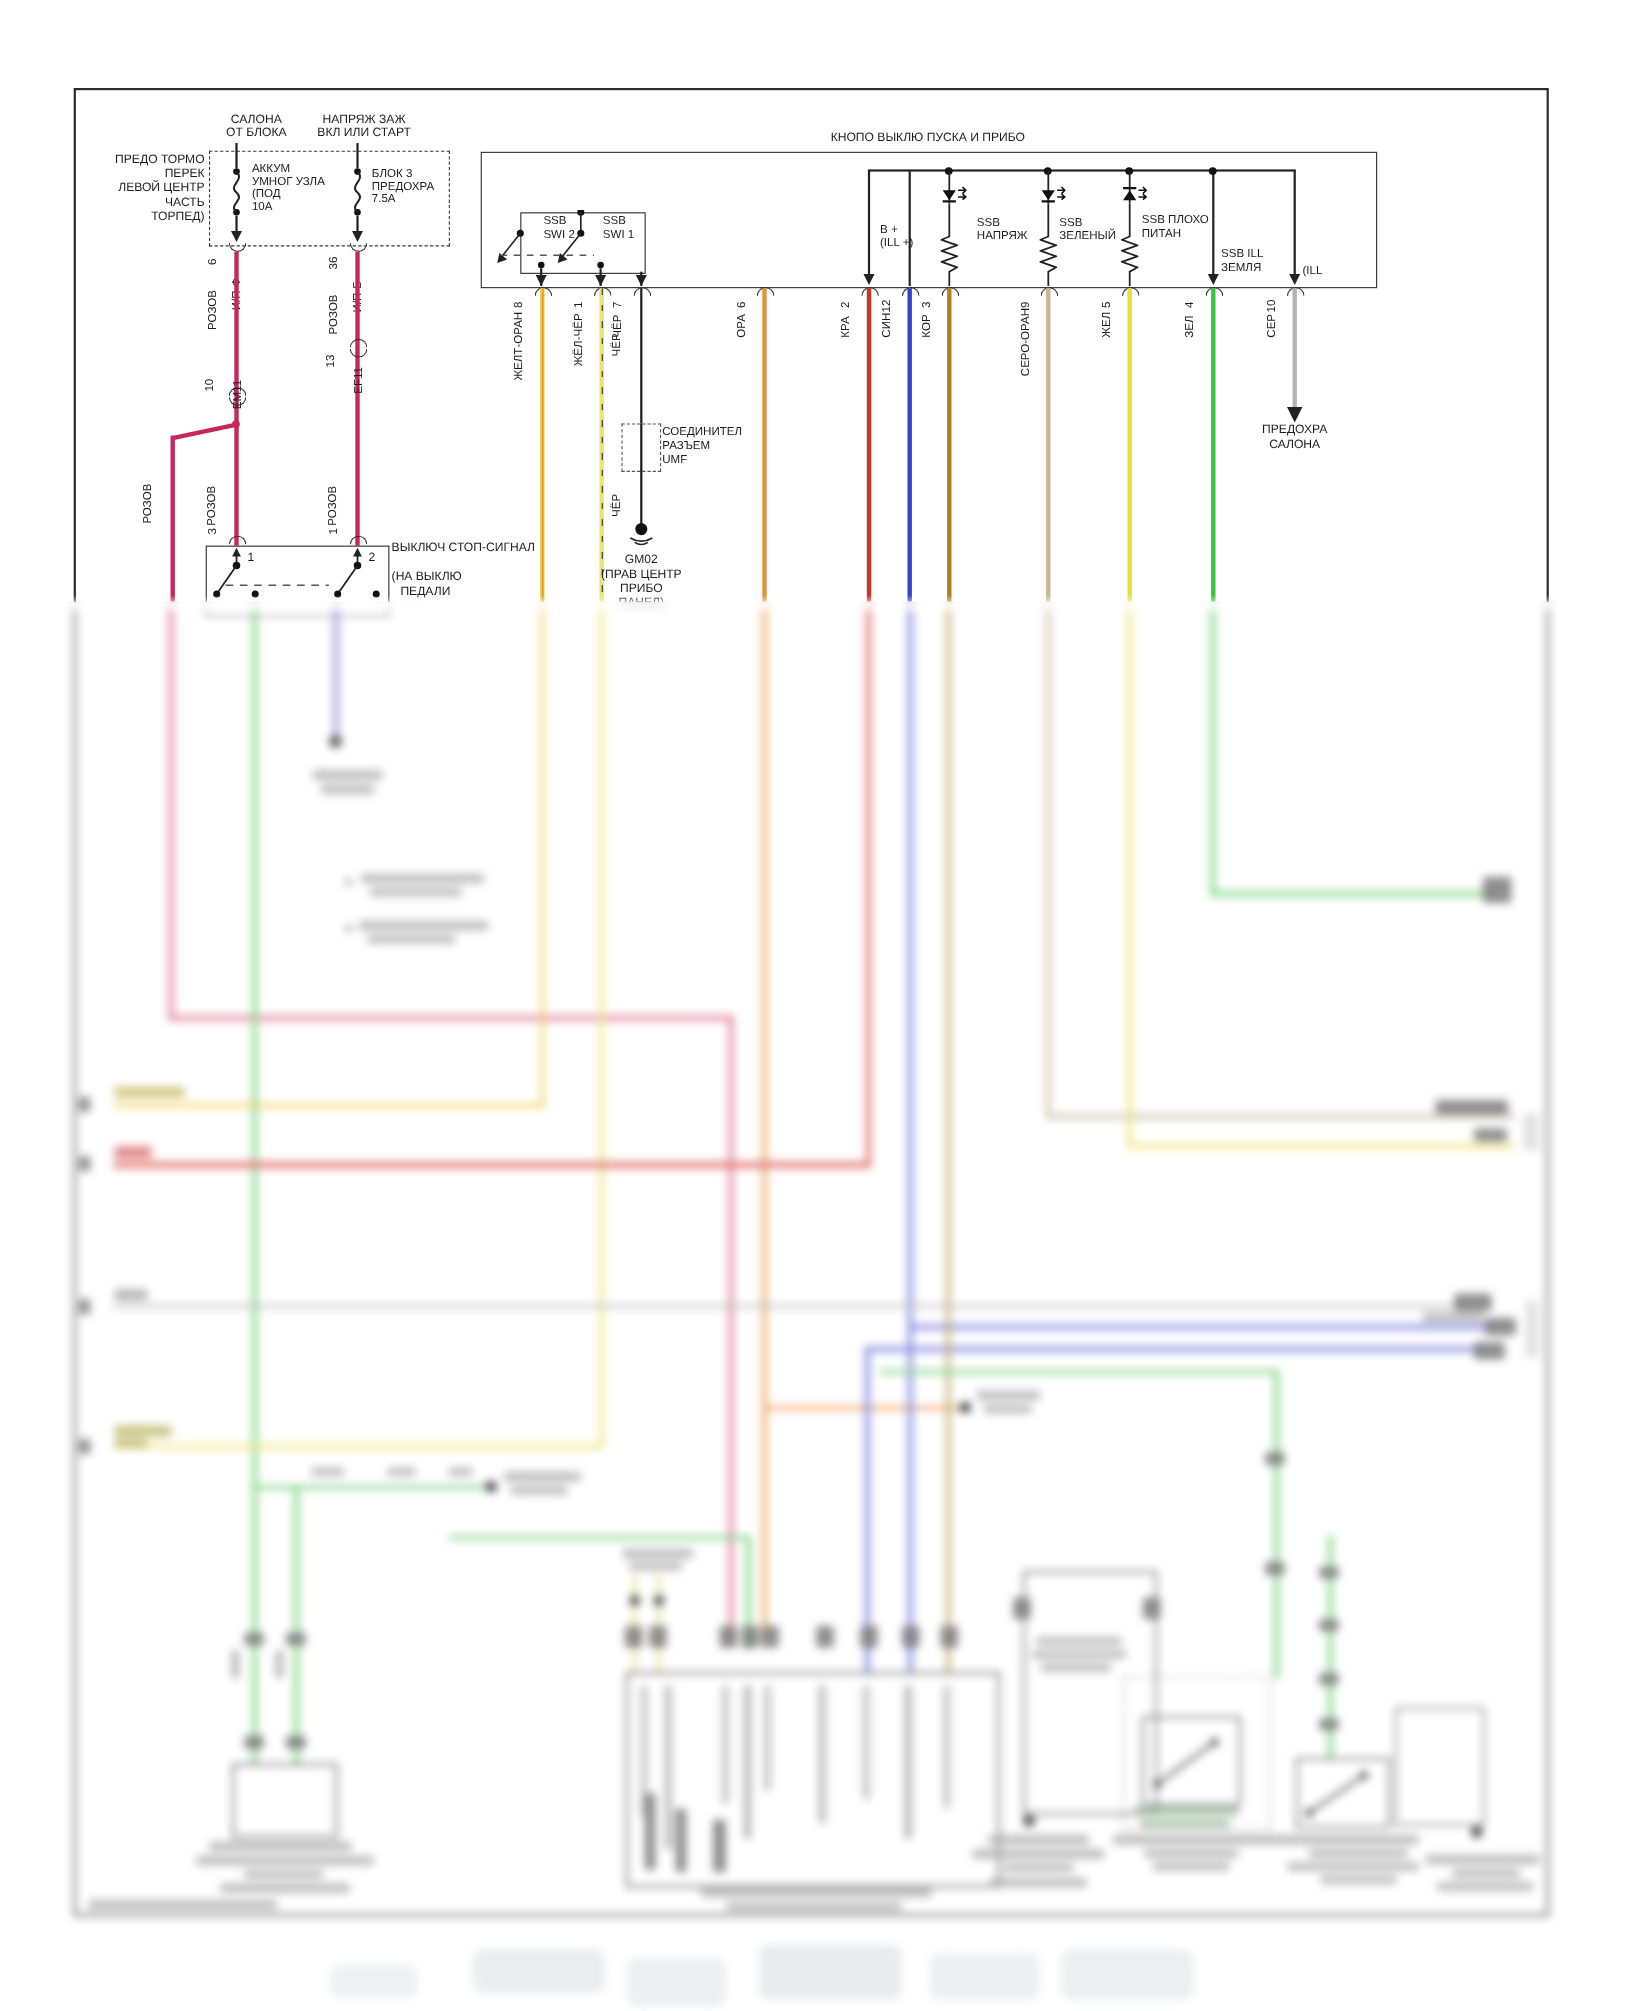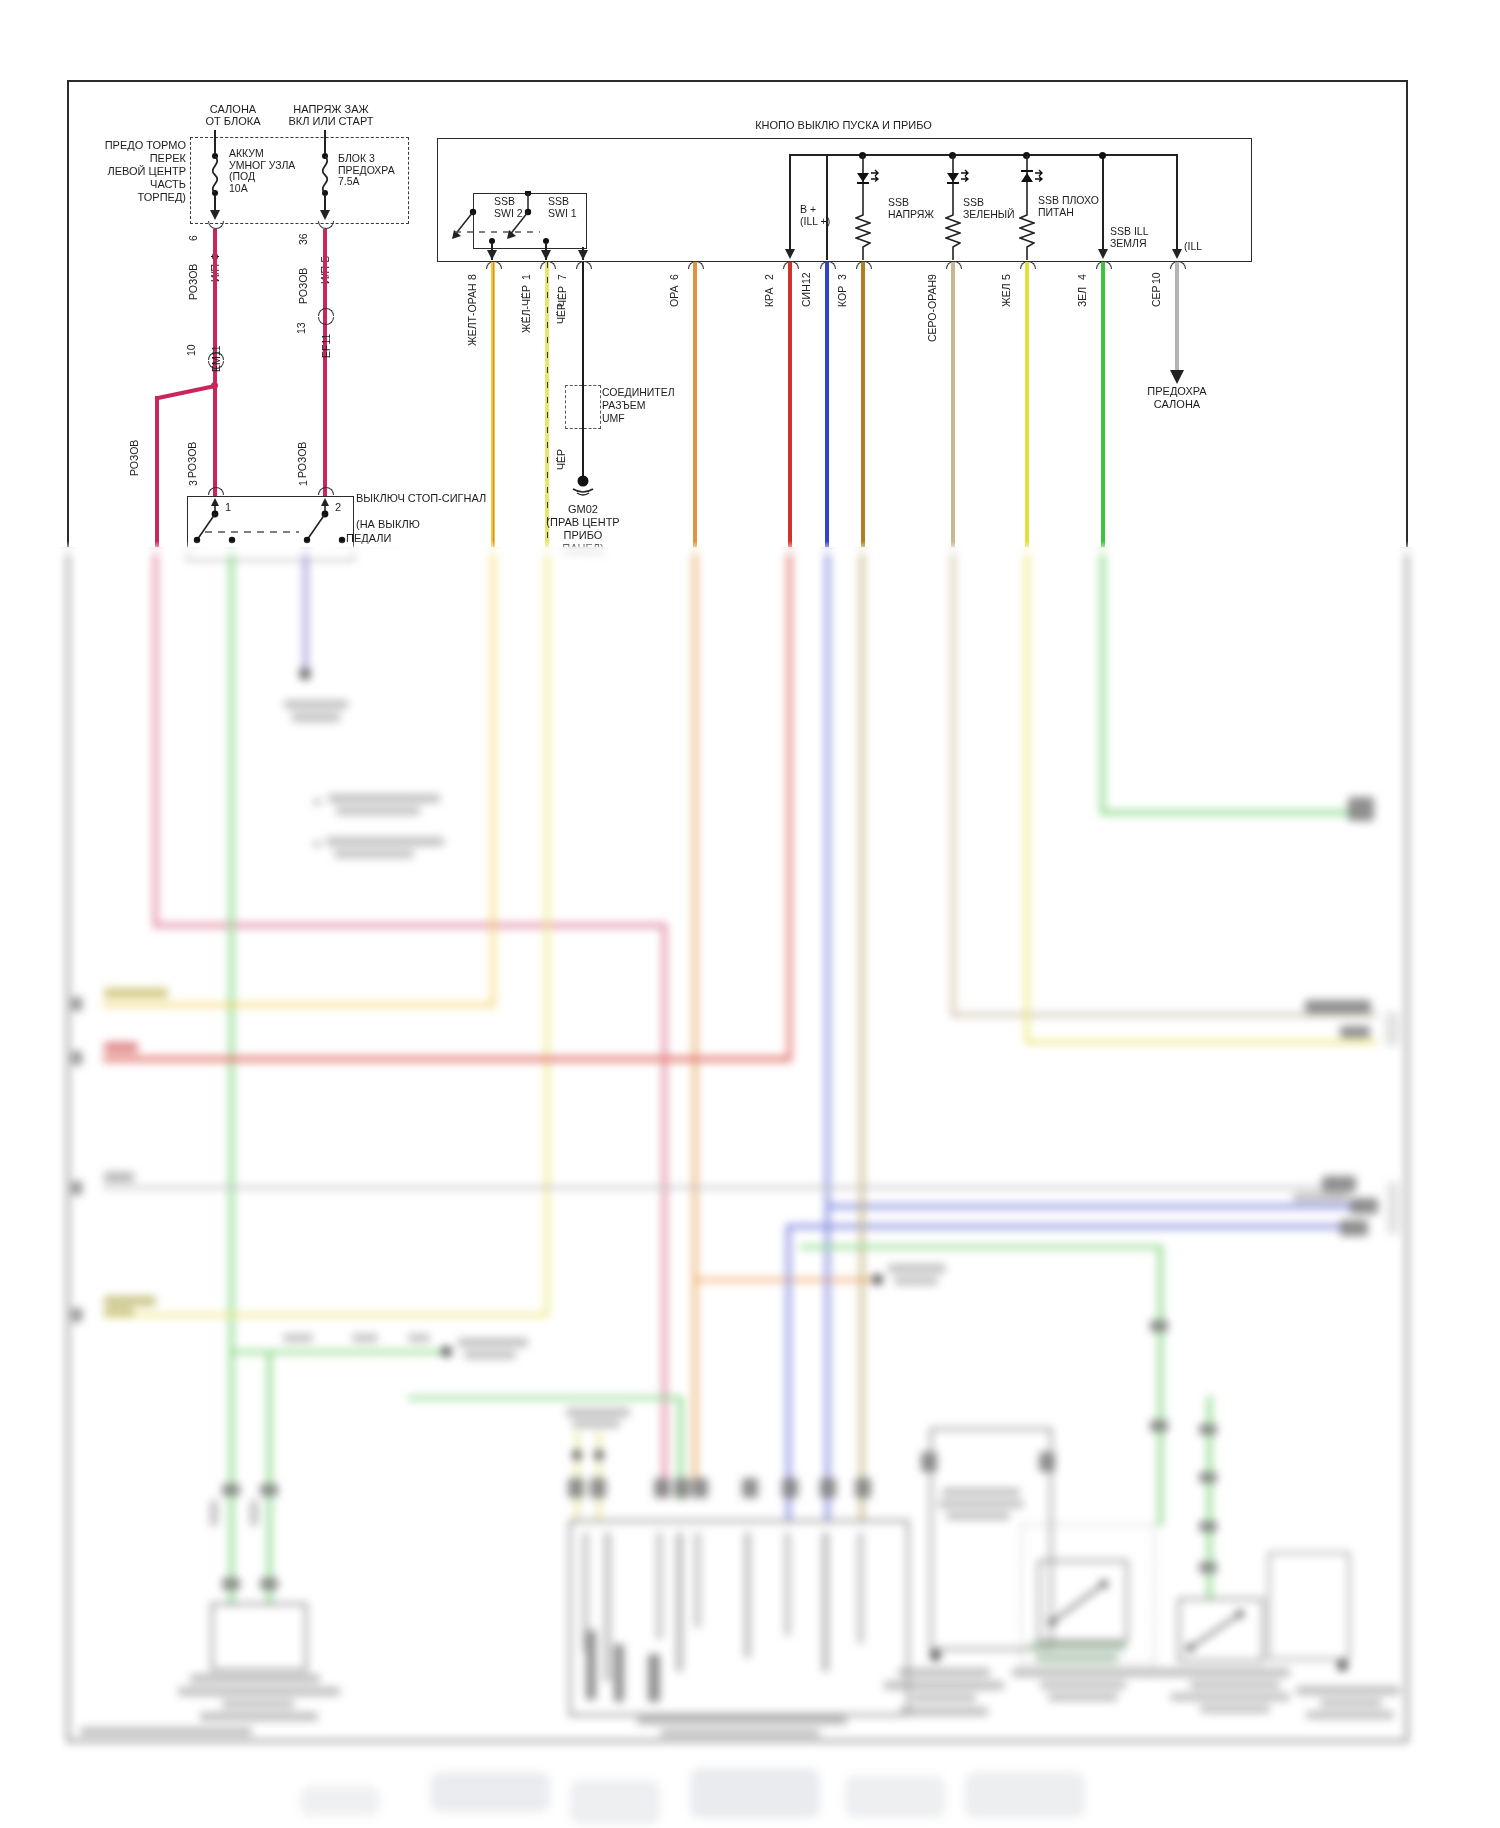--- a/index.html
+++ b/index.html
@@ -132,21 +132,21 @@
         <circle cx="10" cy="44" r="3.2" fill="#111"></circle>
         <circle cx="45" cy="44" r="3.2" fill="#111"></circle>
         <circle cx="120" cy="44" r="3.2" fill="#111"></circle>
         <circle cx="155" cy="44" r="3.2" fill="#111"></circle>
         <path d="M18,36 L112,36" stroke="#555" stroke-width="1.4" stroke-dasharray="7 6"></path>
       </svg>
       <div class="lbl" style="left:225px;top:501px;">1</div>
       <div class="lbl" style="left:335px;top:501px;">2</div>
       <div class="lbl" style="left:356px;top:492px;">ВЫКЛЮЧ СТОП-СИГНАЛ</div>
       <div class="lbl" style="left:356px;top:518px;">(НА ВЫКЛЮ</div>
-      <div class="lbl" style="left:346px;top:532px;">ПЕДАЛИ</div>
+      <div class="lbl" style="left:364px;top:532px;">ПЕДАЛИ</div>
 
       <div class="lbl ctr" style="left:437px;top:119px;width:813px;">КНОПО ВЫКЛЮ ПУСКА И ПРИБО</div>
       <div class="box" style="left:437px;top:138px;width:813px;height:122px;border-width:1.5px;"></div>
 
       <div class="box" style="left:473px;top:193px;width:112px;height:54px;border-width:1.3px;"></div>
       <svg class="w" style="left:445px;top:191px;" width="150" height="60" viewBox="0 0 150 60">
         <circle cx="83" cy="2" r="3.2" fill="#111"></circle>
         <path d="M83,2 L83,21" stroke="#222" stroke-width="1.5"></path>
         <circle cx="83" cy="21" r="3.2" fill="#111"></circle>
         <path d="M83,21 L64,45" stroke="#222" stroke-width="1.5"></path>

